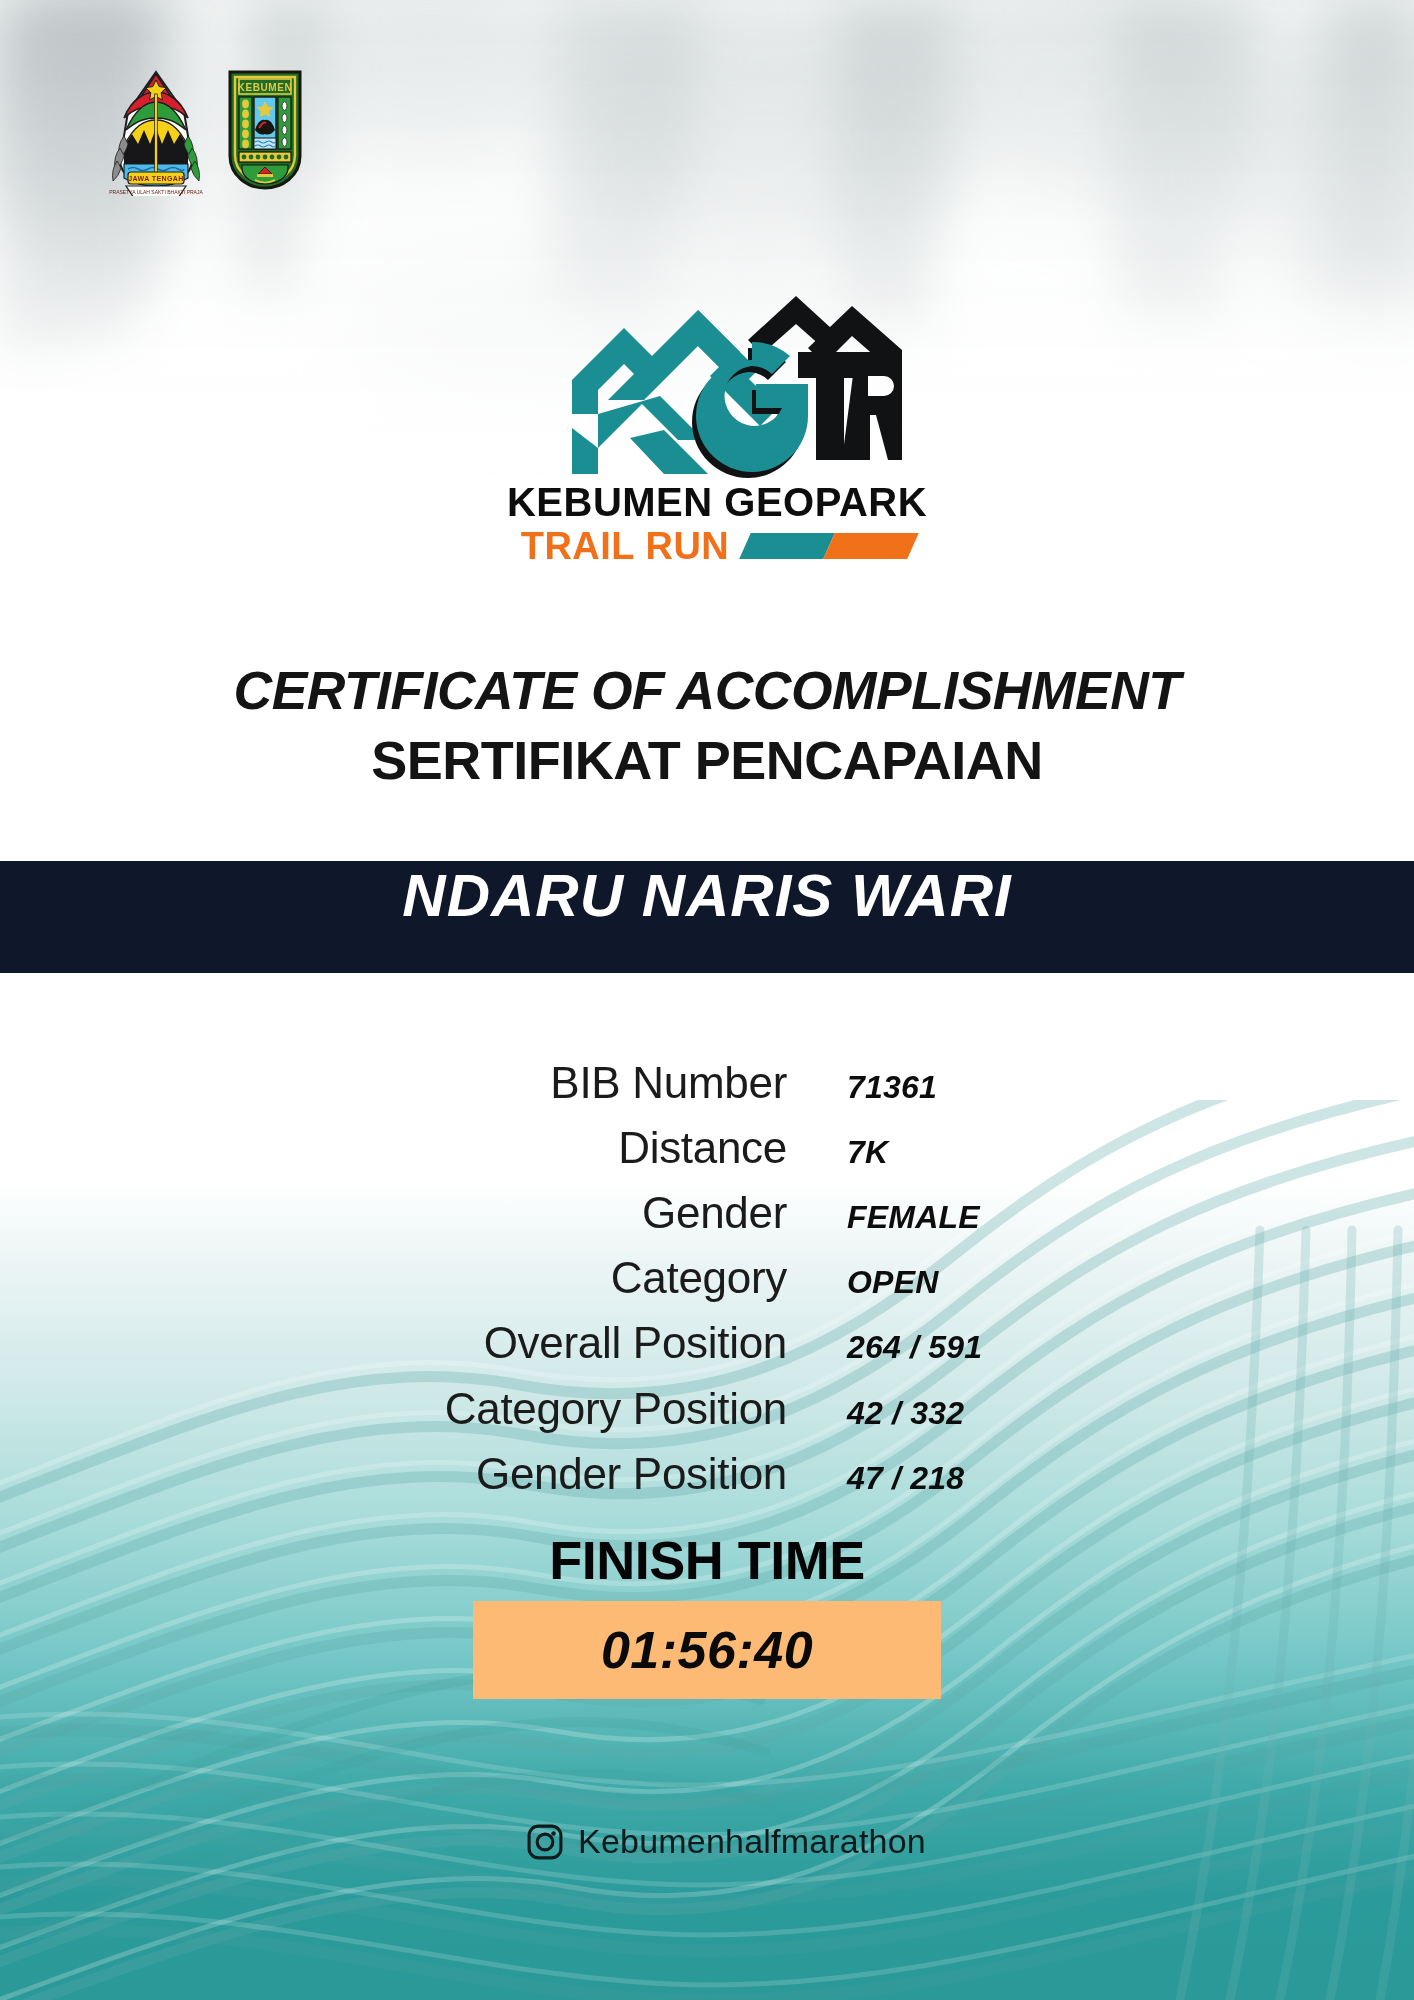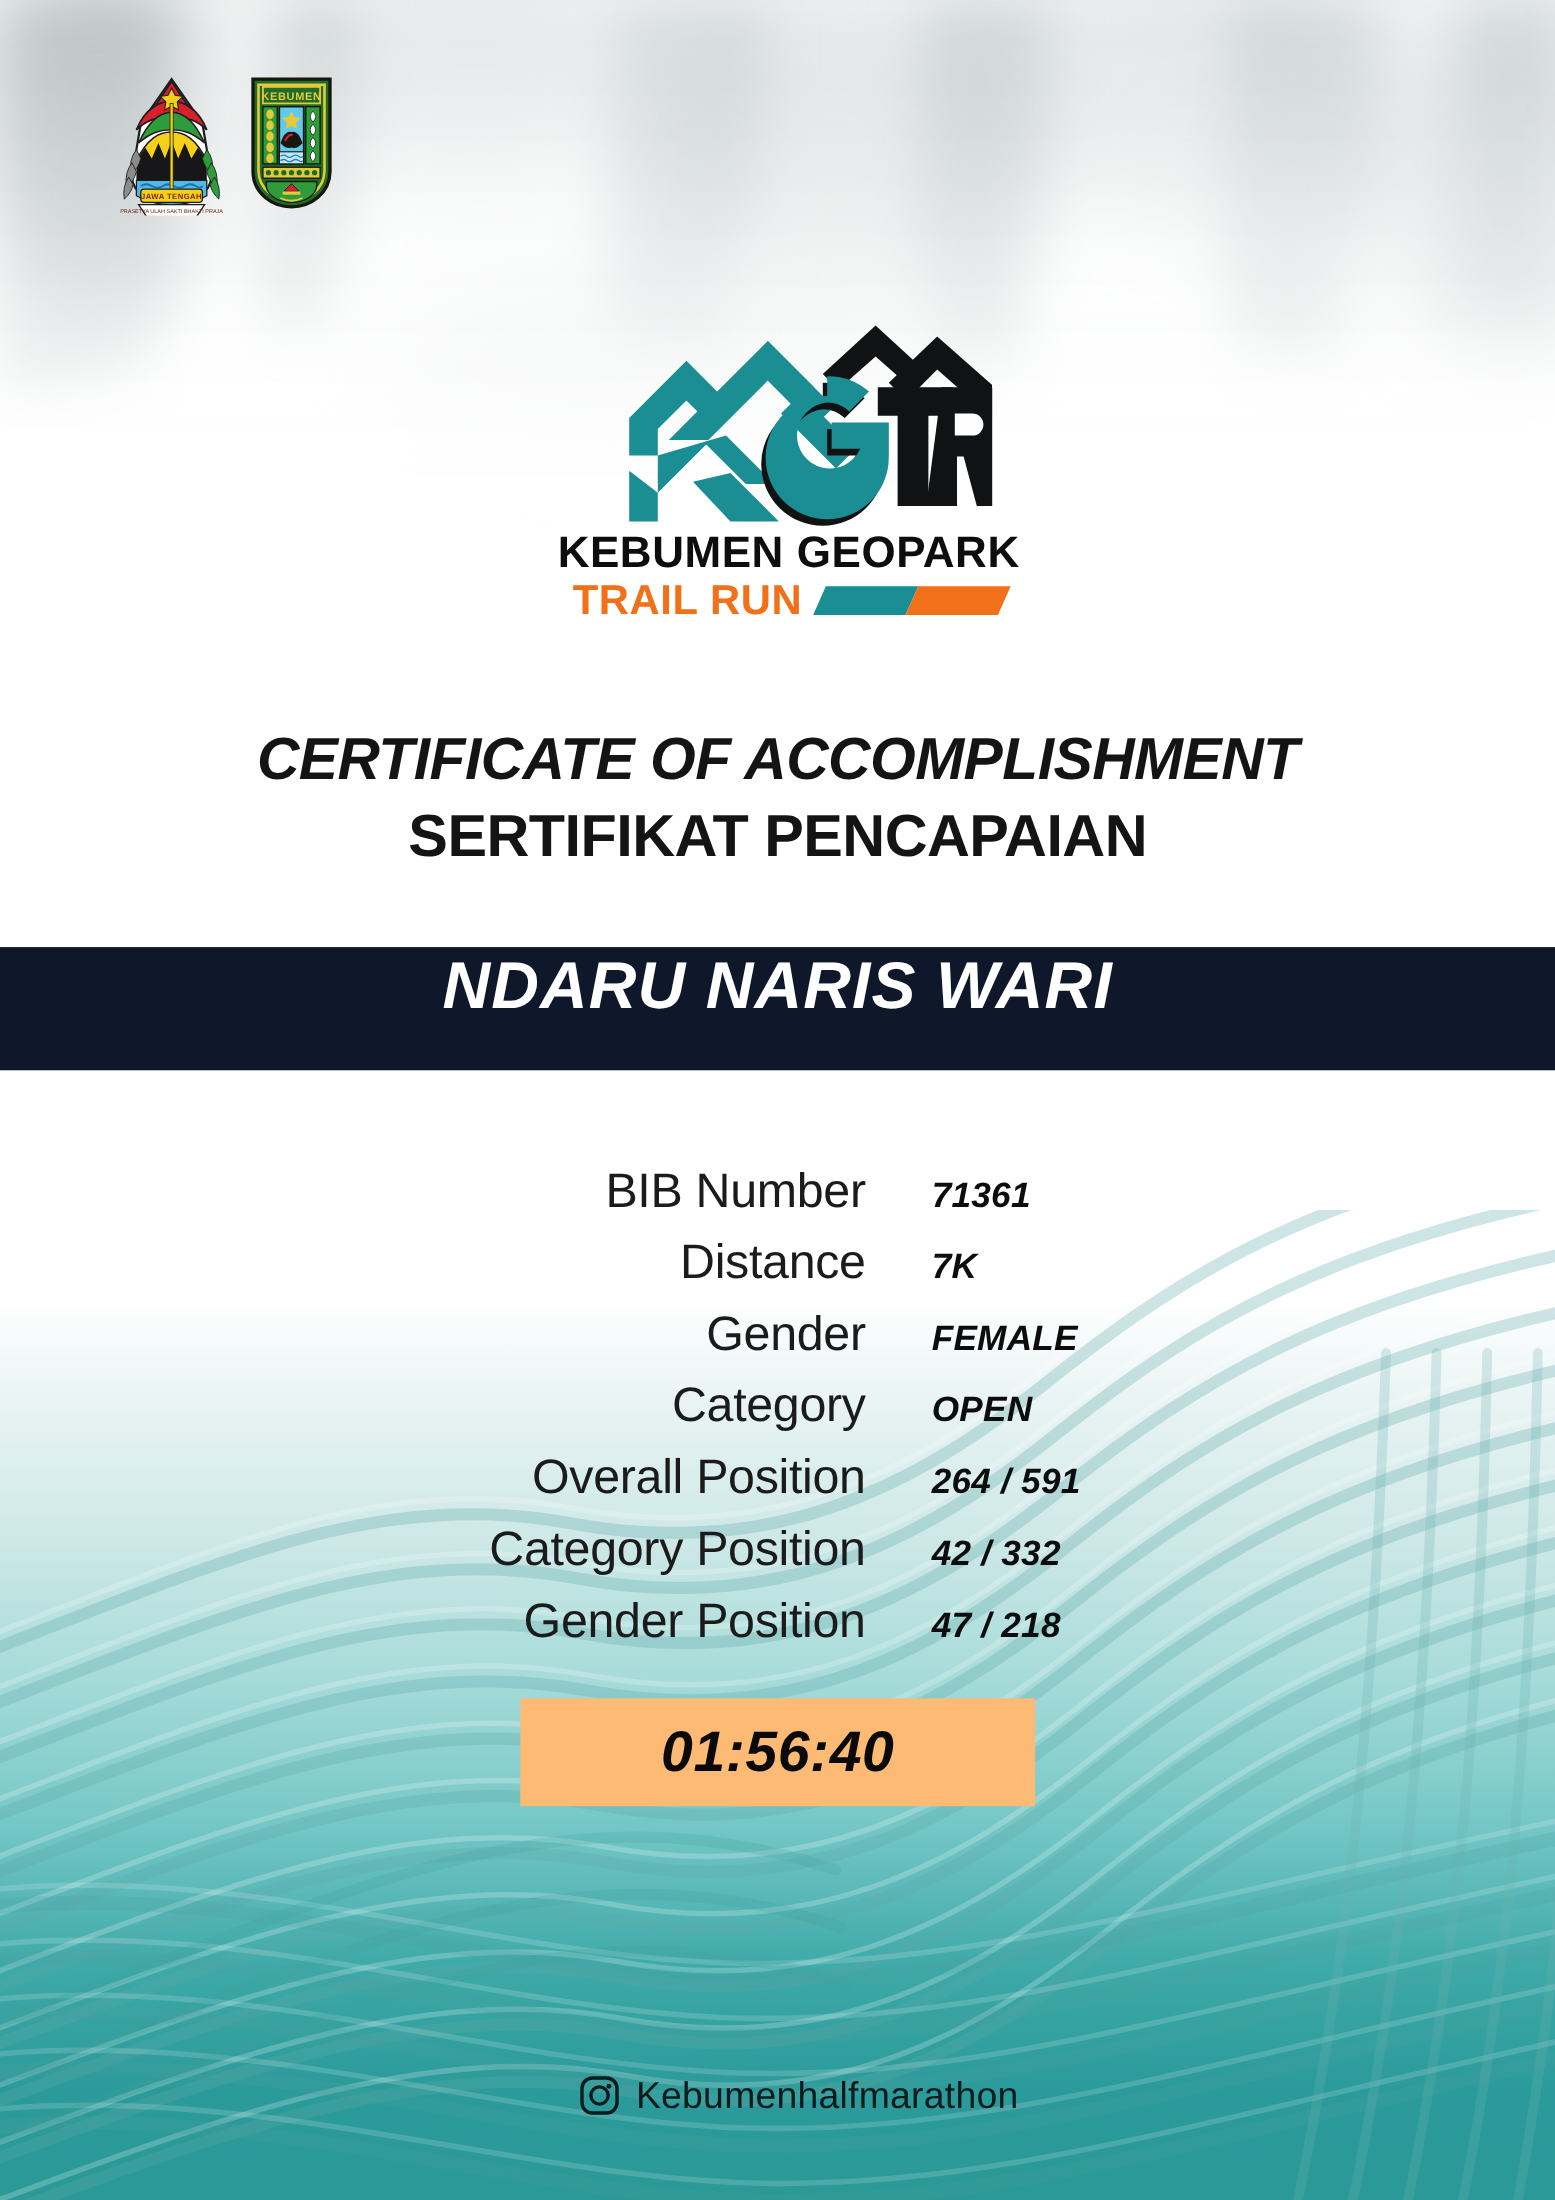--- a/index.html
+++ b/index.html
@@ -135,22 +135,22 @@
     background:#fdba74;
     display:flex; align-items:center; justify-content:center;
   }
   .finish-time {
     font-size:52px; font-weight:bold; font-style:italic;
     color:#0a0a0a; letter-spacing:0.5px;
   }
 
   
   .footer {
-    position:absolute; left:0; right:0; top:1886px;
-    display:flex; justify-content:center; gap:14px;margin-left:38px;
+    position:absolute; left:0; right:0; top:1822px;
+    display:flex; align-items:center; justify-content:center; gap:14px;margin-left:38px;
   }
   .ig-icon { width:38px; height:38px; display:block; }
   .ig-handle {
     font-size:34px; font-weight:400; color:#0c1c1c;
     letter-spacing:0.2px;
   }
 </style>
 </head>
 <body>
 
@@ -423,20 +423,21 @@
       <div class="detail-label">Category Position</div>
       <div class="detail-value">42 / 332</div>
     </div>
     <div class="detail-row">
       <div class="detail-label">Gender Position</div>
       <div class="detail-value">47 / 218</div>
     </div>
   </div>
 
   <div class="finish-block">
+    <div class="finish-label">FINISH TIME</div>
     <div class="finish-box">
       <div class="finish-time">01:56:40</div>
     </div>
   </div>
 
   <div class="footer">
     <svg class="ig-icon" viewBox="0 0 32 32">
       <rect x="2.6" y="2.6" width="26.8" height="26.8" rx="8" ry="8" fill="none" stroke="#0c1c1c" stroke-width="2.6"></rect>
       <circle cx="16" cy="16" r="6.6" fill="none" stroke="#0c1c1c" stroke-width="2.6"></circle>
       <circle cx="23.2" cy="8.9" r="1.9" fill="#0c1c1c"></circle>

